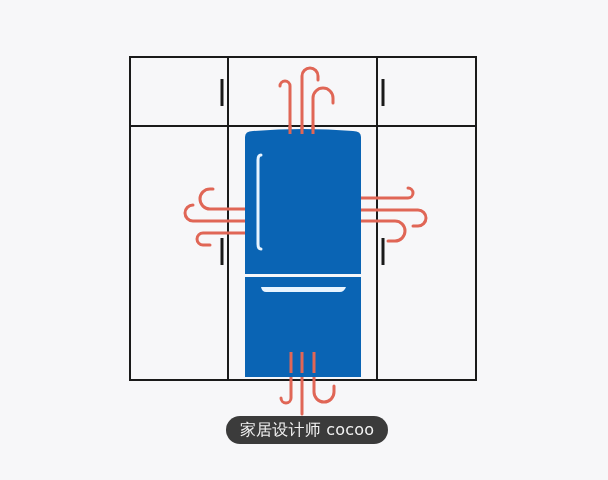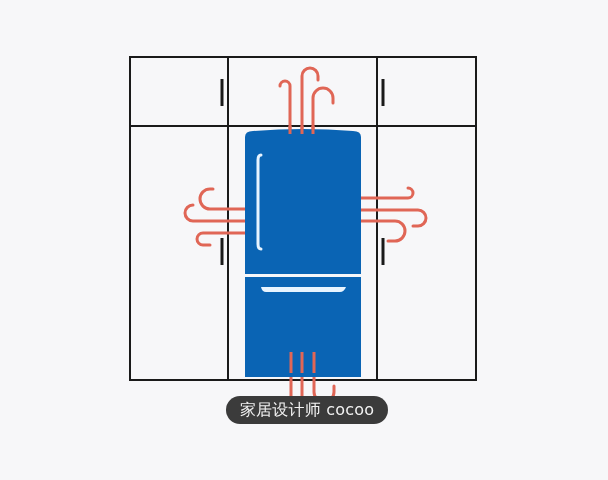--- a/index.html
+++ b/index.html
@@ -1,18 +1,18 @@
 <!DOCTYPE html>
 <html><head>
 <meta charset="utf-8">
 <style>
   html,body{margin:0;padding:0;}
   body{width:608px;height:480px;background:#f7f7f9;position:relative;overflow:hidden;font-family:"DejaVu Sans",sans-serif;}
   #scene{position:absolute;left:0;top:0;width:608px;height:480px;}
-  .caption{position:absolute;left:226px;top:396px;width:162px;height:28px;border-radius:14px;background:#3b3b3b;color:#f2f2f2;font-size:16px;line-height:28px;text-align:center;letter-spacing:0.2px;}
+  .caption{position:absolute;left:226px;top:416px;width:162px;height:28px;border-radius:14px;background:#3b3b3b;color:#f2f2f2;font-size:16px;line-height:28px;text-align:center;letter-spacing:0.2px;}
 </style>
 </head>
 <body>
 
 <svg id="scene" viewBox="0 0 608 480" xmlns="http://www.w3.org/2000/svg">
 
   <g fill="none" stroke="#1a1a1a" stroke-width="2">
     <rect x="130" y="57" width="346" height="323"></rect>
     <line x1="130" y1="126" x2="476" y2="126"></line>
     <line x1="228" y1="57" x2="228" y2="380"></line>

